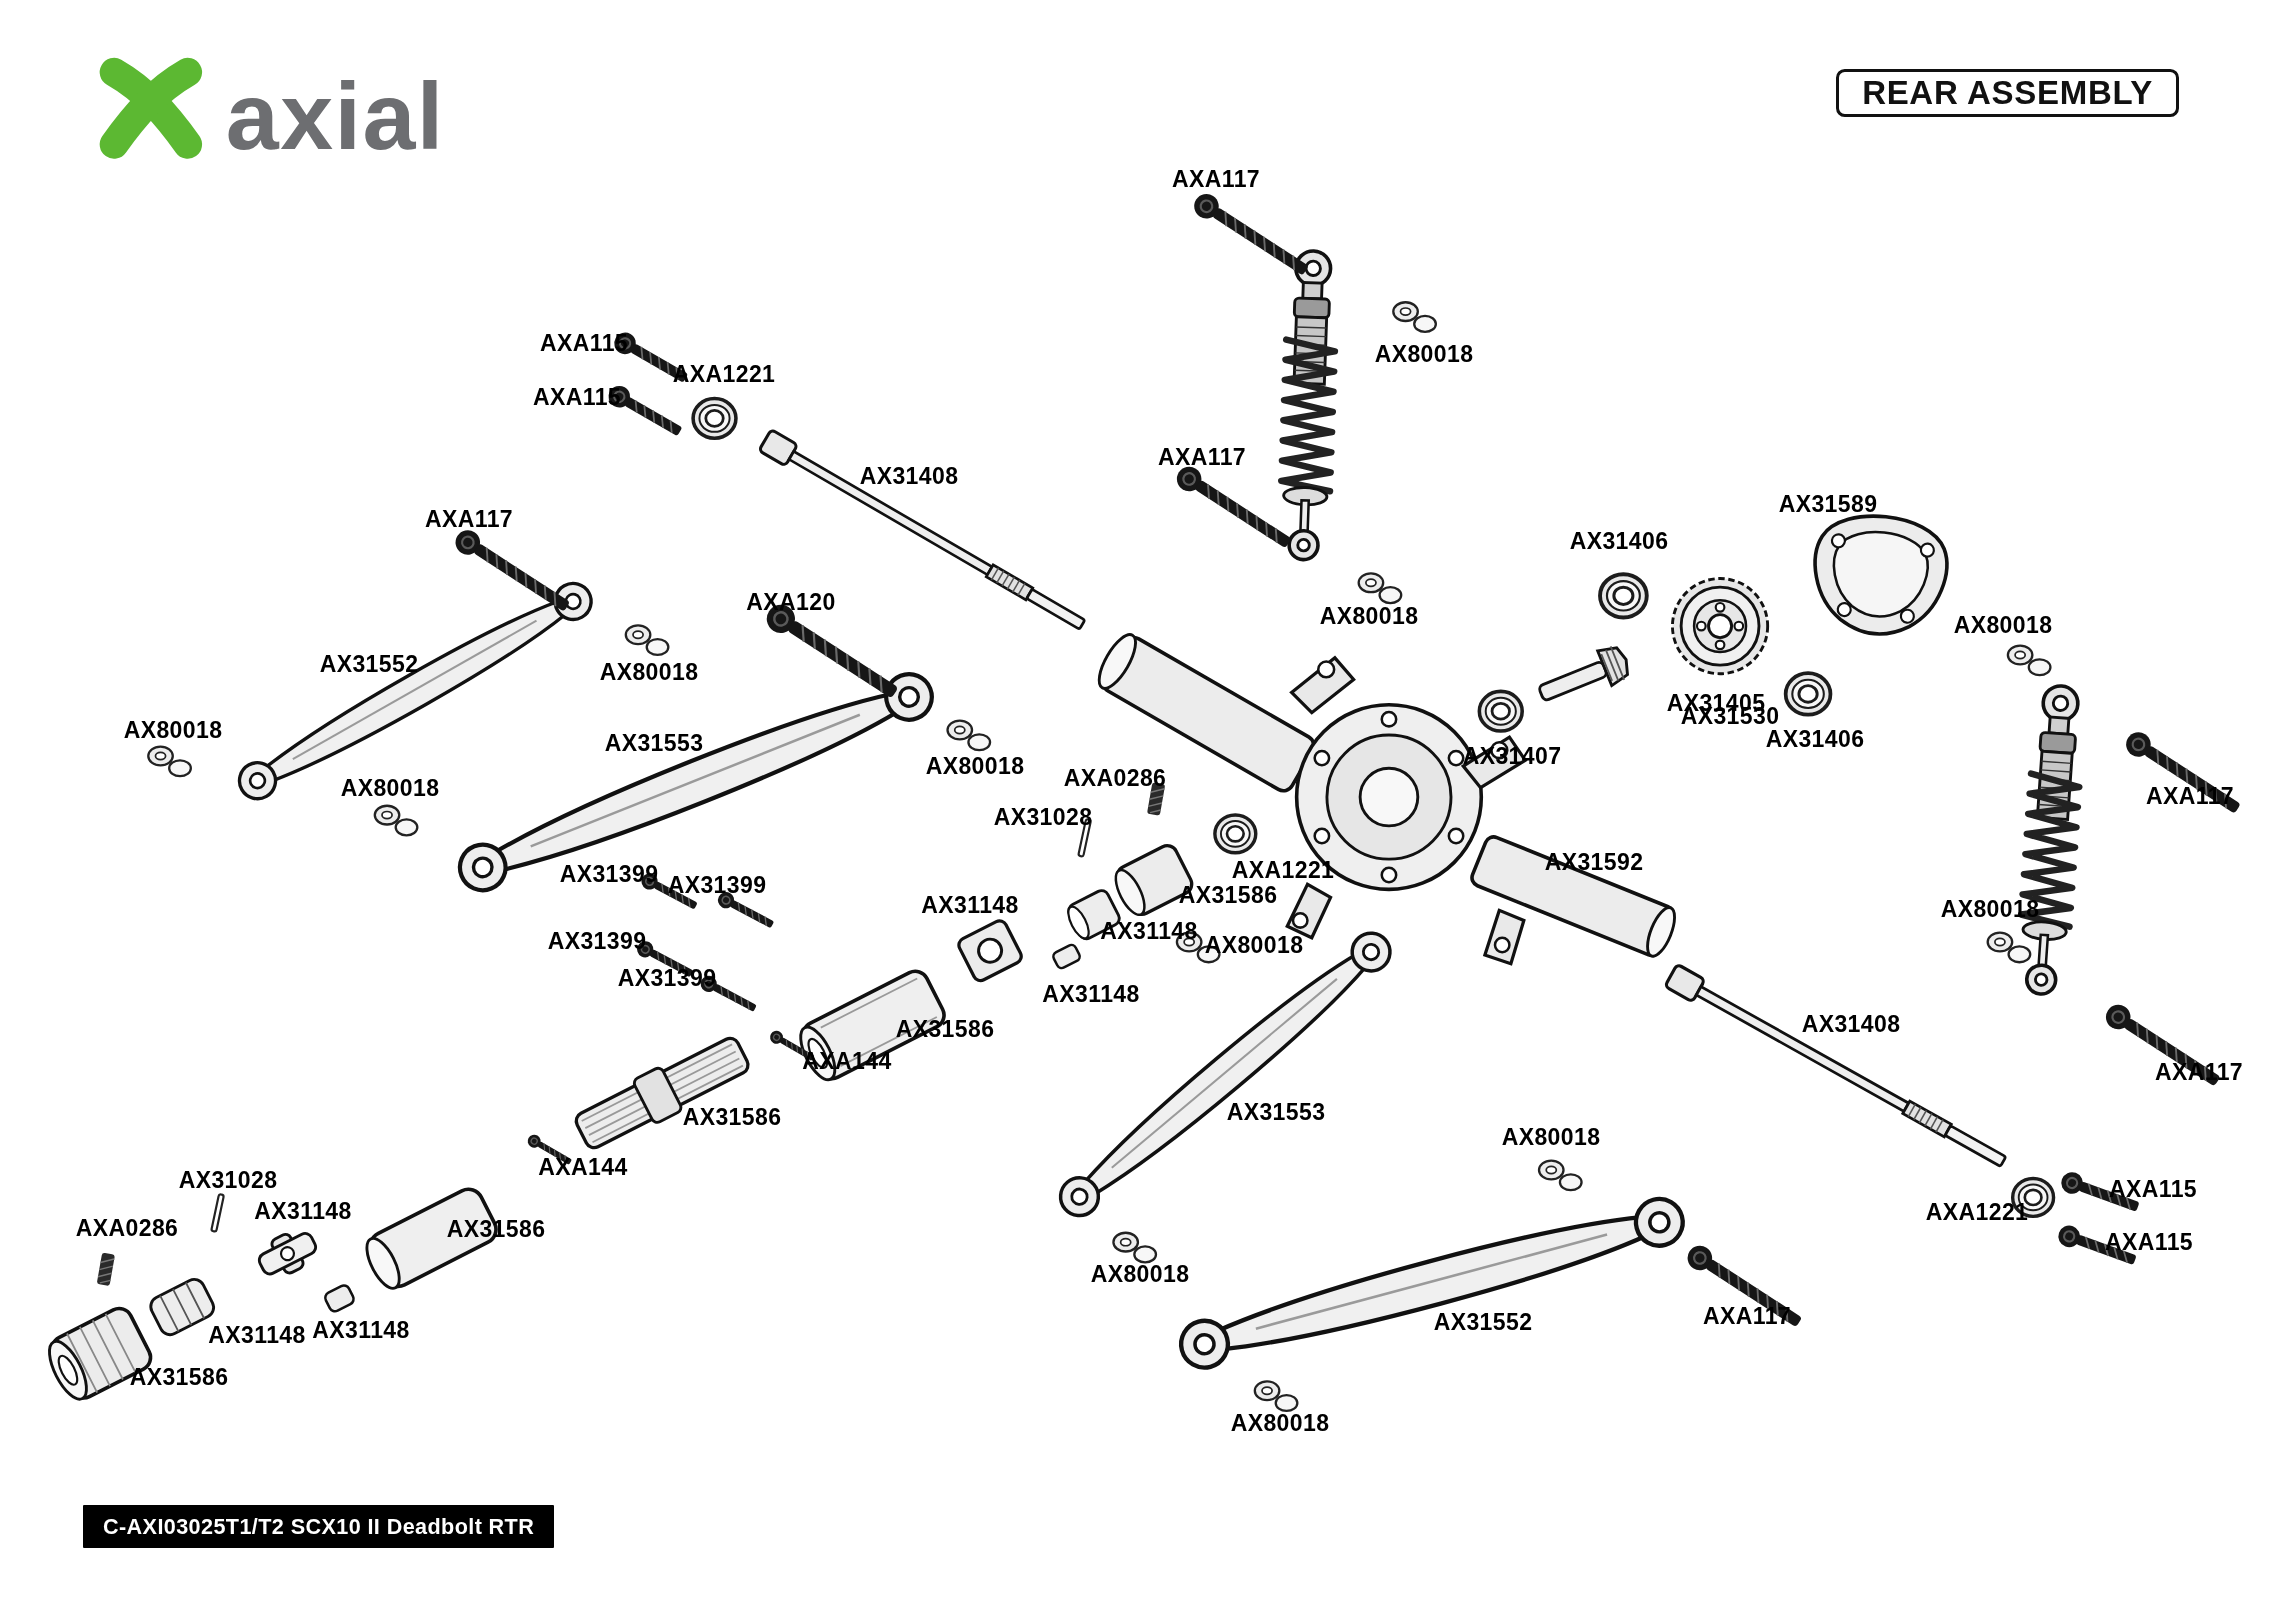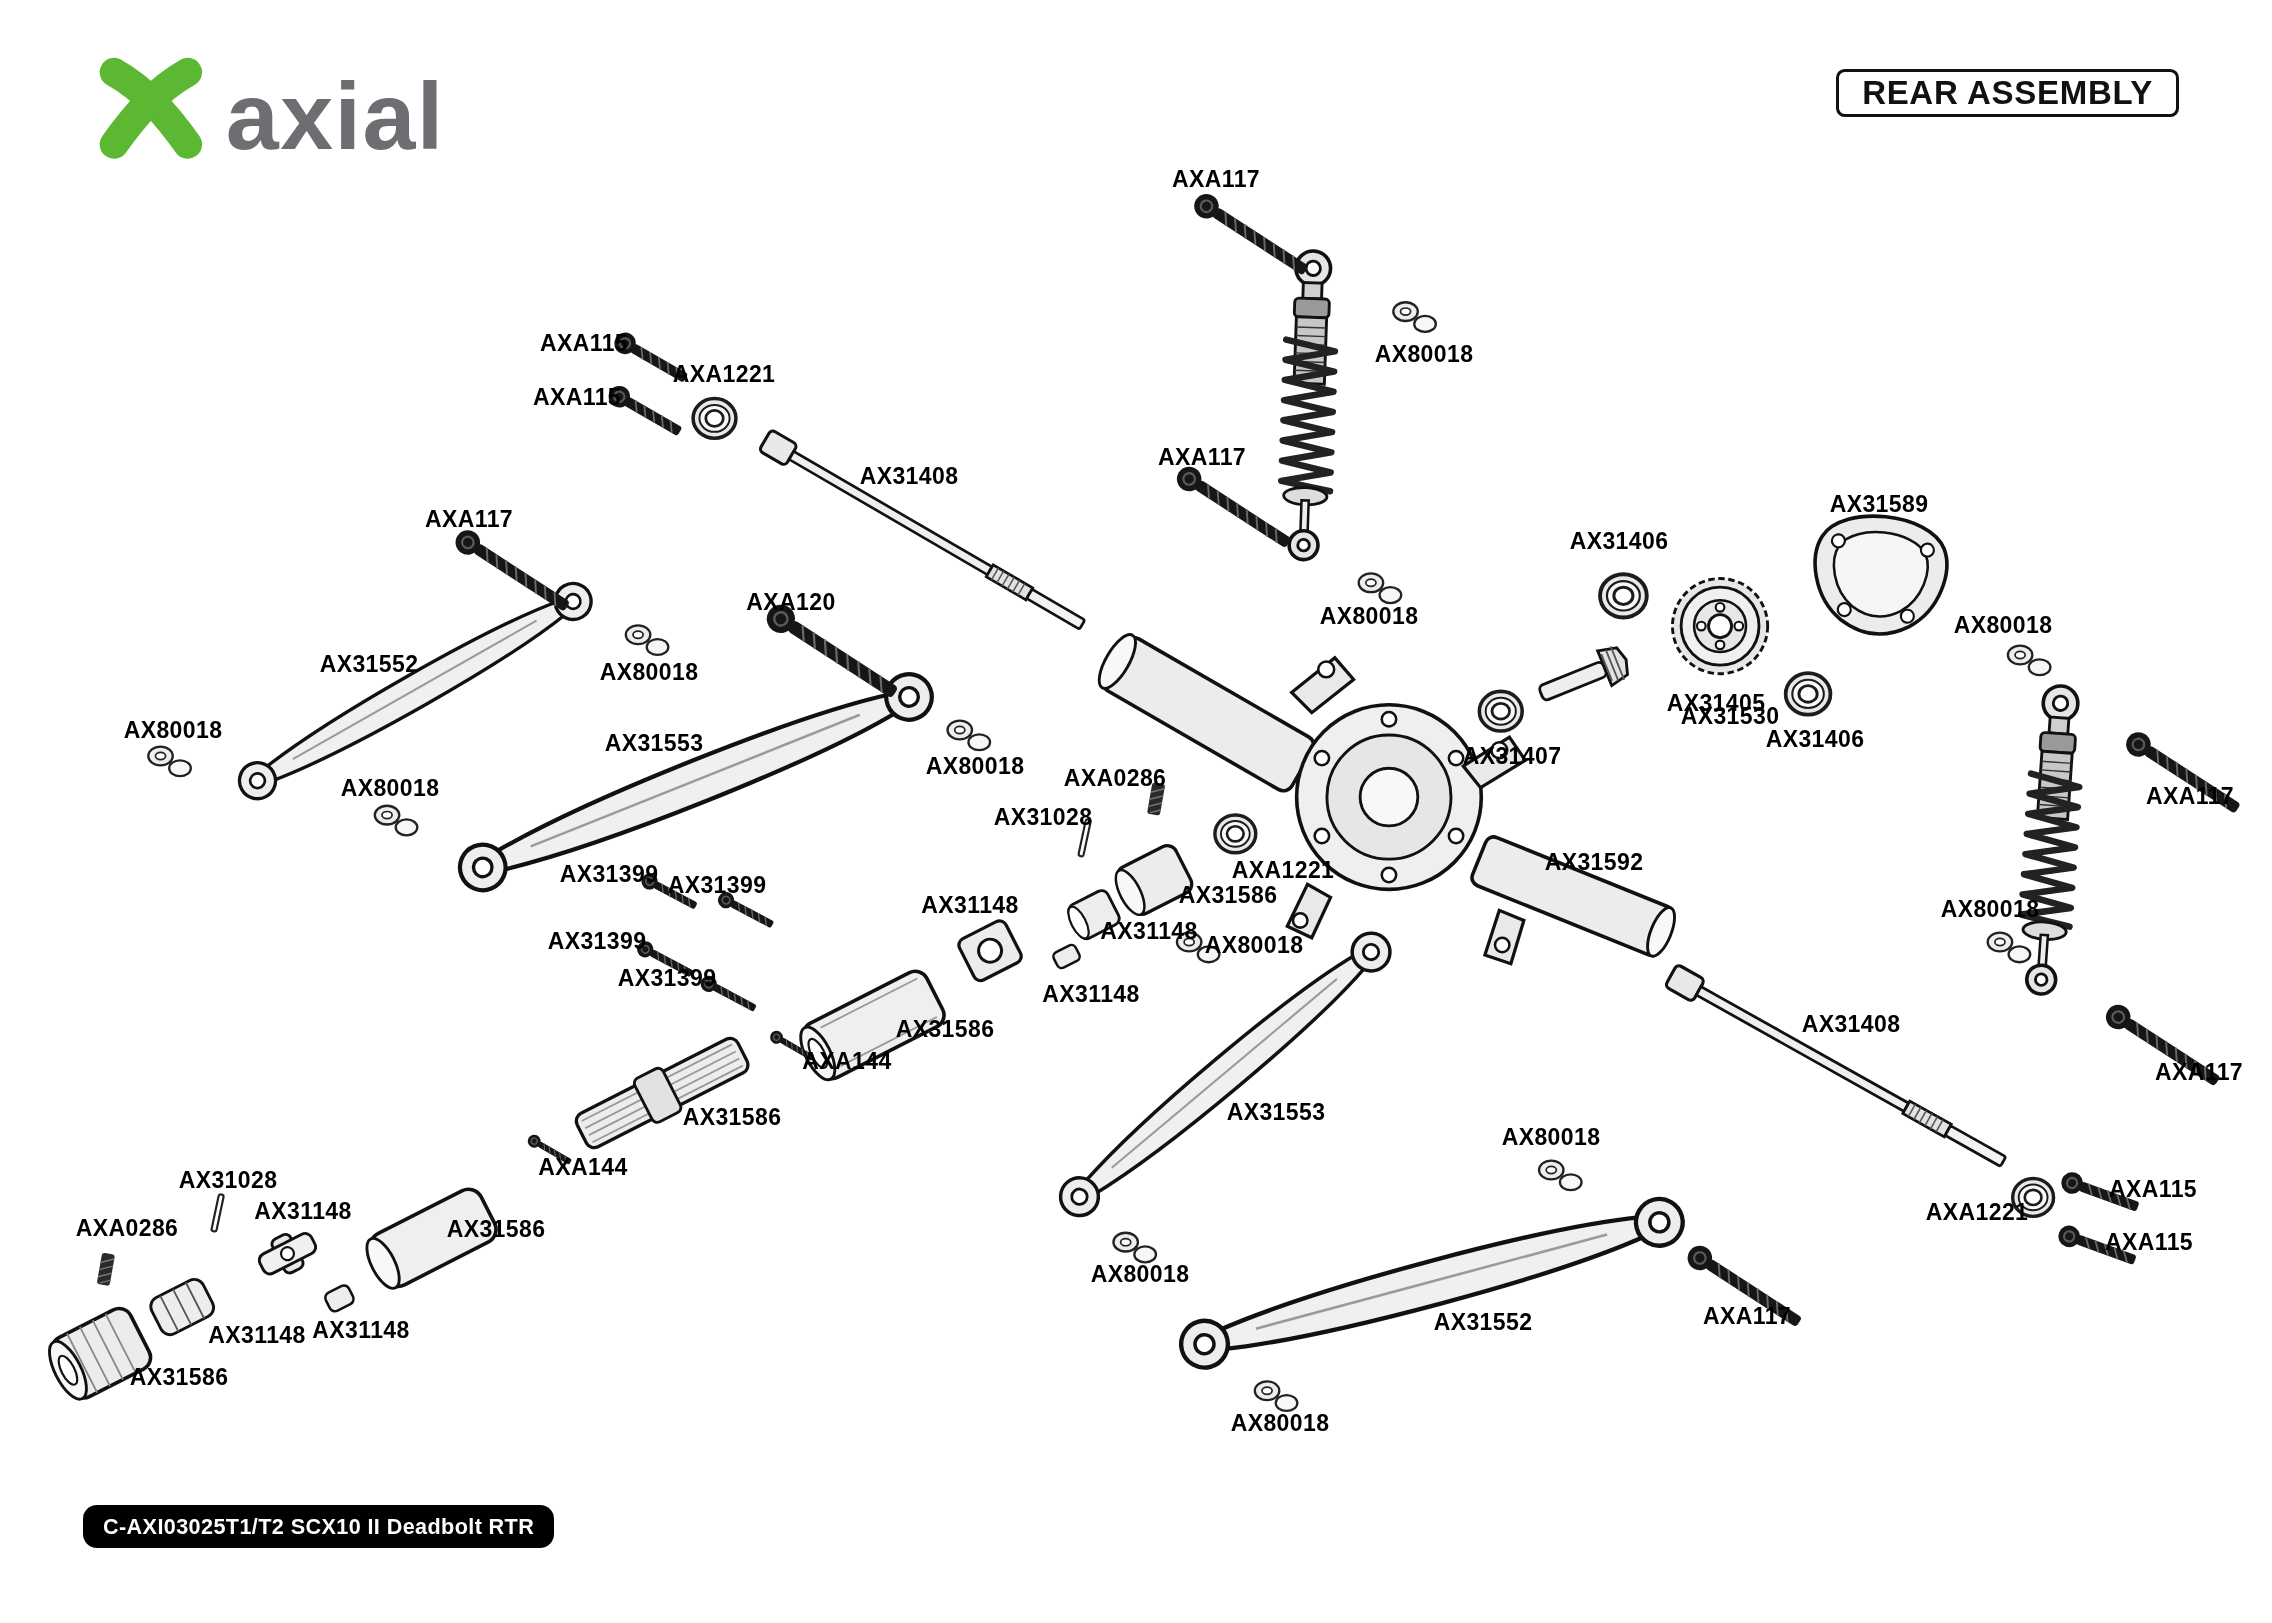--- a/index.html
+++ b/index.html
@@ -4,21 +4,21 @@
 <style>
   * { box-sizing: border-box; }
   html,body { margin:0; padding:0; background:#ffffff; }
   body { font-family:"Liberation Sans", sans-serif; }
   .page { position:relative; width:2273px; height:1623px; background:#ffffff; overflow:hidden; }
   .diagram-svg { position:absolute; left:0; top:0; width:2273px; height:1623px; }
   .labels-layer { position:absolute; left:0; top:0; width:2273px; height:1188px; }
   .part-label { position:absolute; transform:translate(-50%,-50%); font-size:23px; font-weight:700; color:#000; white-space:nowrap; letter-spacing:0.4px; }
   .logo-wrap { position:absolute; top:42px; left:85px; }
   .assembly-title { position:absolute; top:69px; right:94px; border:3.6px solid #111; border-radius:8.7px; padding:2px 23px; font-size:33px; font-weight:700; color:#111; letter-spacing:0.7px; background:#fff; }
-  .footer-badge { position:absolute; left:83px; top:1505px; background:#000; color:#fff; border-radius:14px; padding:8.7px 20px; font-size:21.6px; font-weight:700; letter-spacing:0.4px; }
+  .footer-badge { position:absolute; left:83px; top:1505px; background:#000; color:#fff; border-radius:1px; padding:8.7px 20px; font-size:21.6px; font-weight:700; letter-spacing:0.4px; }
 </style>
 </head>
 <body>
 
 <div class="page">
 
   <svg class="diagram-svg" viewBox="0 0 3150 2250">
     <defs>
       <g id="screwL">
         <circle cx="0" cy="0" r="17" fill="#161616"></circle>
@@ -308,21 +308,21 @@
 
   <div class="labels-layer">
       <span class="part-label" style="left: 1216px; top: 179px;">AXA117</span>
       <span class="part-label" style="left: 1424px; top: 354px;">AX80018</span>
       <span class="part-label" style="left: 584px; top: 343px;">AXA115</span>
       <span class="part-label" style="left: 577px; top: 397px;">AXA115</span>
       <span class="part-label" style="left: 724px; top: 374px;">AXA1221</span>
       <span class="part-label" style="left: 909px; top: 476px;">AX31408</span>
       <span class="part-label" style="left: 1202px; top: 457px;">AXA117</span>
       <span class="part-label" style="left: 469px; top: 519px;">AXA117</span>
-      <span class="part-label" style="left: 1879px; top: 504px;">AX31589</span>
+      <span class="part-label" style="left: 1828px; top: 504px;">AX31589</span>
       <span class="part-label" style="left: 1619px; top: 541px;">AX31406</span>
       <span class="part-label" style="left: 791px; top: 602px;">AXA120</span>
       <span class="part-label" style="left: 2003px; top: 625px;">AX80018</span>
       <span class="part-label" style="left: 649px; top: 672px;">AX80018</span>
       <span class="part-label" style="left: 369px; top: 664px;">AX31552</span>
       <span class="part-label" style="left: 1369px; top: 616px;">AX80018</span>
       <span class="part-label" style="left: 1716px; top: 703px;">AX31405</span>
       <span class="part-label" style="left: 1730px; top: 716px;">AX31530</span>
       <span class="part-label" style="left: 1815px; top: 739px;">AX31406</span>
       <span class="part-label" style="left: 173px; top: 730px;">AX80018</span>

